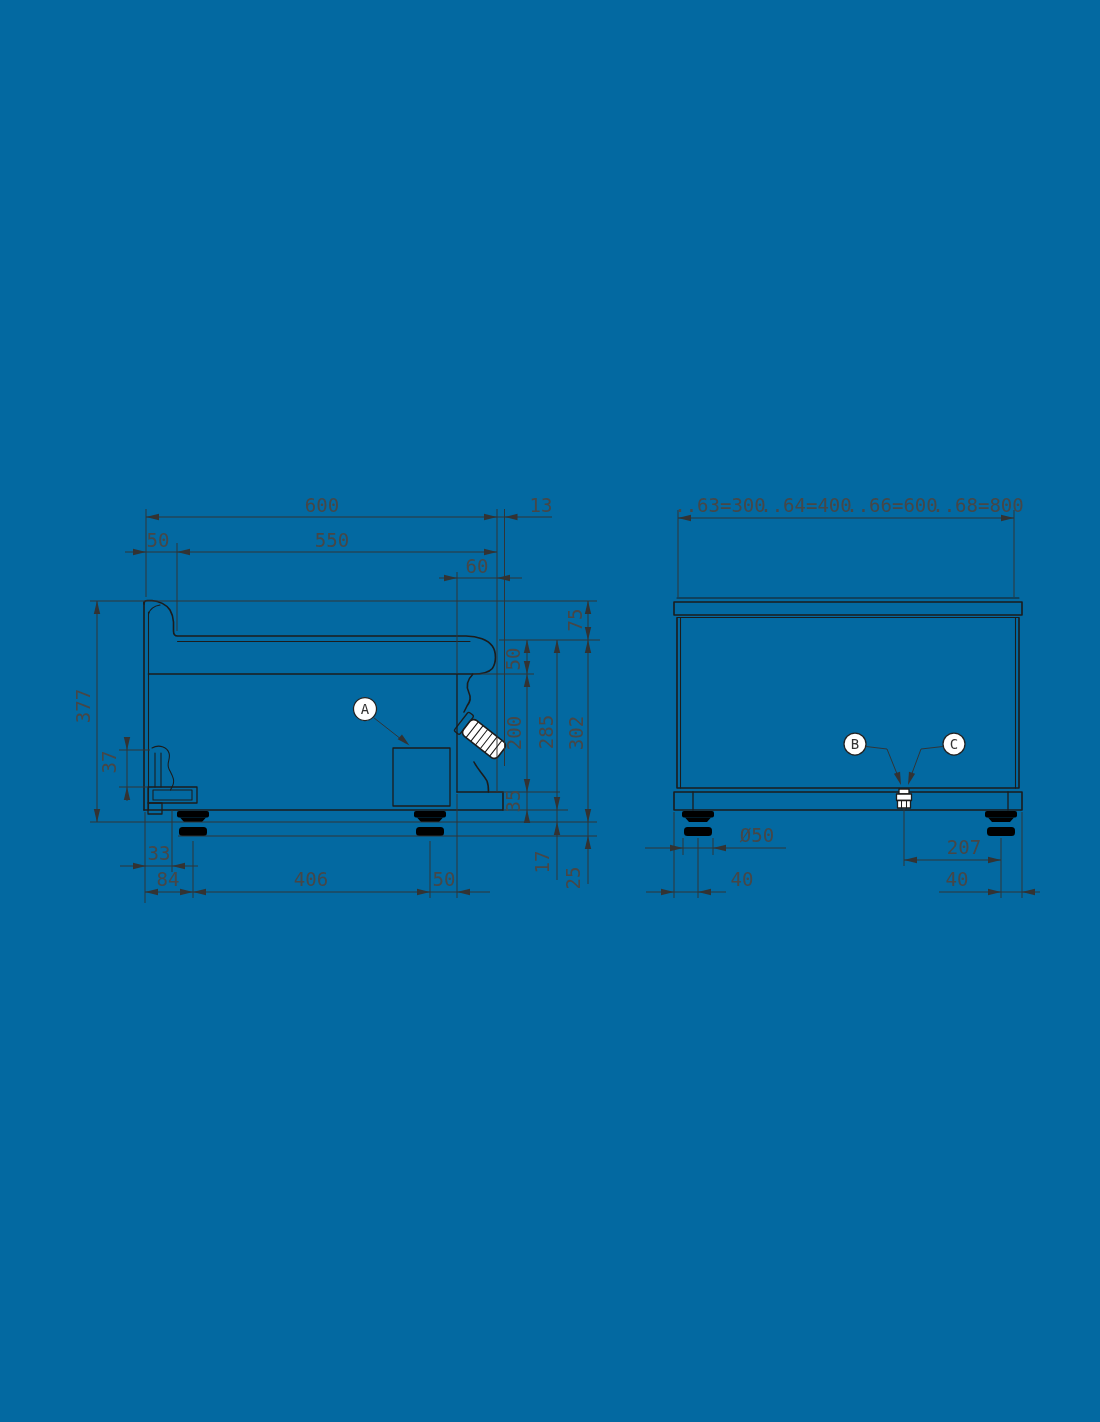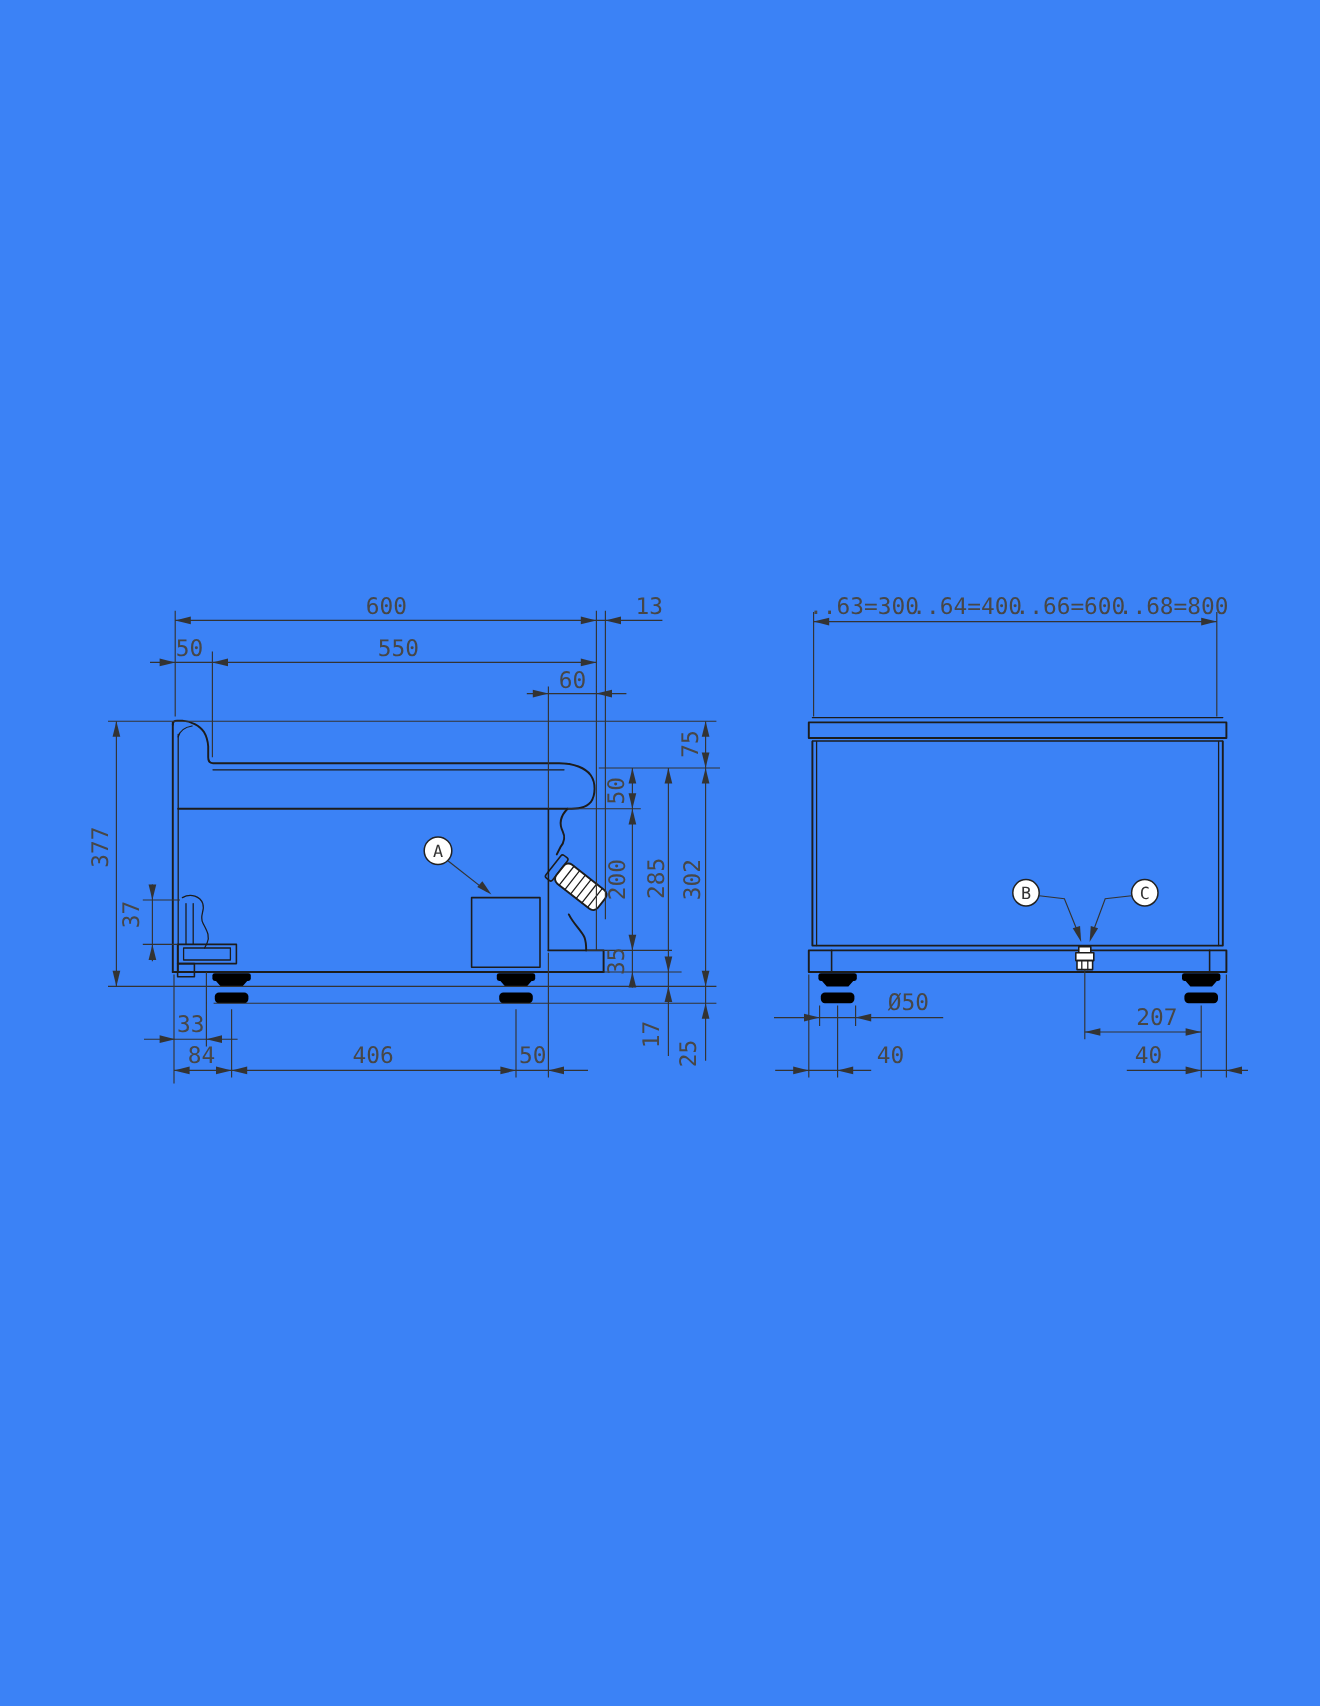--- a/index.html
+++ b/index.html
@@ -1,16 +1,16 @@
 <!DOCTYPE html>
 <html><head>
 <meta charset="utf-8">
 <style>
   html,body{margin:0;padding:0;background:#ffffff;}
-  #canvas{position:relative;width:1100px;height:1422px;background:#3b82f6;overflow:hidden;}
+  #canvas{position:relative;width:1100px;height:1422px;background:#0369a1;overflow:hidden;}
   svg{display:block;}
   
   .obj path,.obj rect,.obj line,.obj circle{fill:none;stroke:#1c1c1c;stroke-width:1.6;stroke-linejoin:round;stroke-linecap:round;}
   .obj .thin{stroke-width:1.05;}
   .obj .med{stroke-width:1.3;}
   .obj .fillw{fill:#ffffff;}
   .dashed{stroke-dasharray:5 3;stroke-width:1.2;}
   
   .dim path,.dim line,.dim circle{fill:none;stroke:#333333;stroke-width:0.95;stroke-linecap:butt;}
   .dim use{fill:#333333;stroke:none;}

